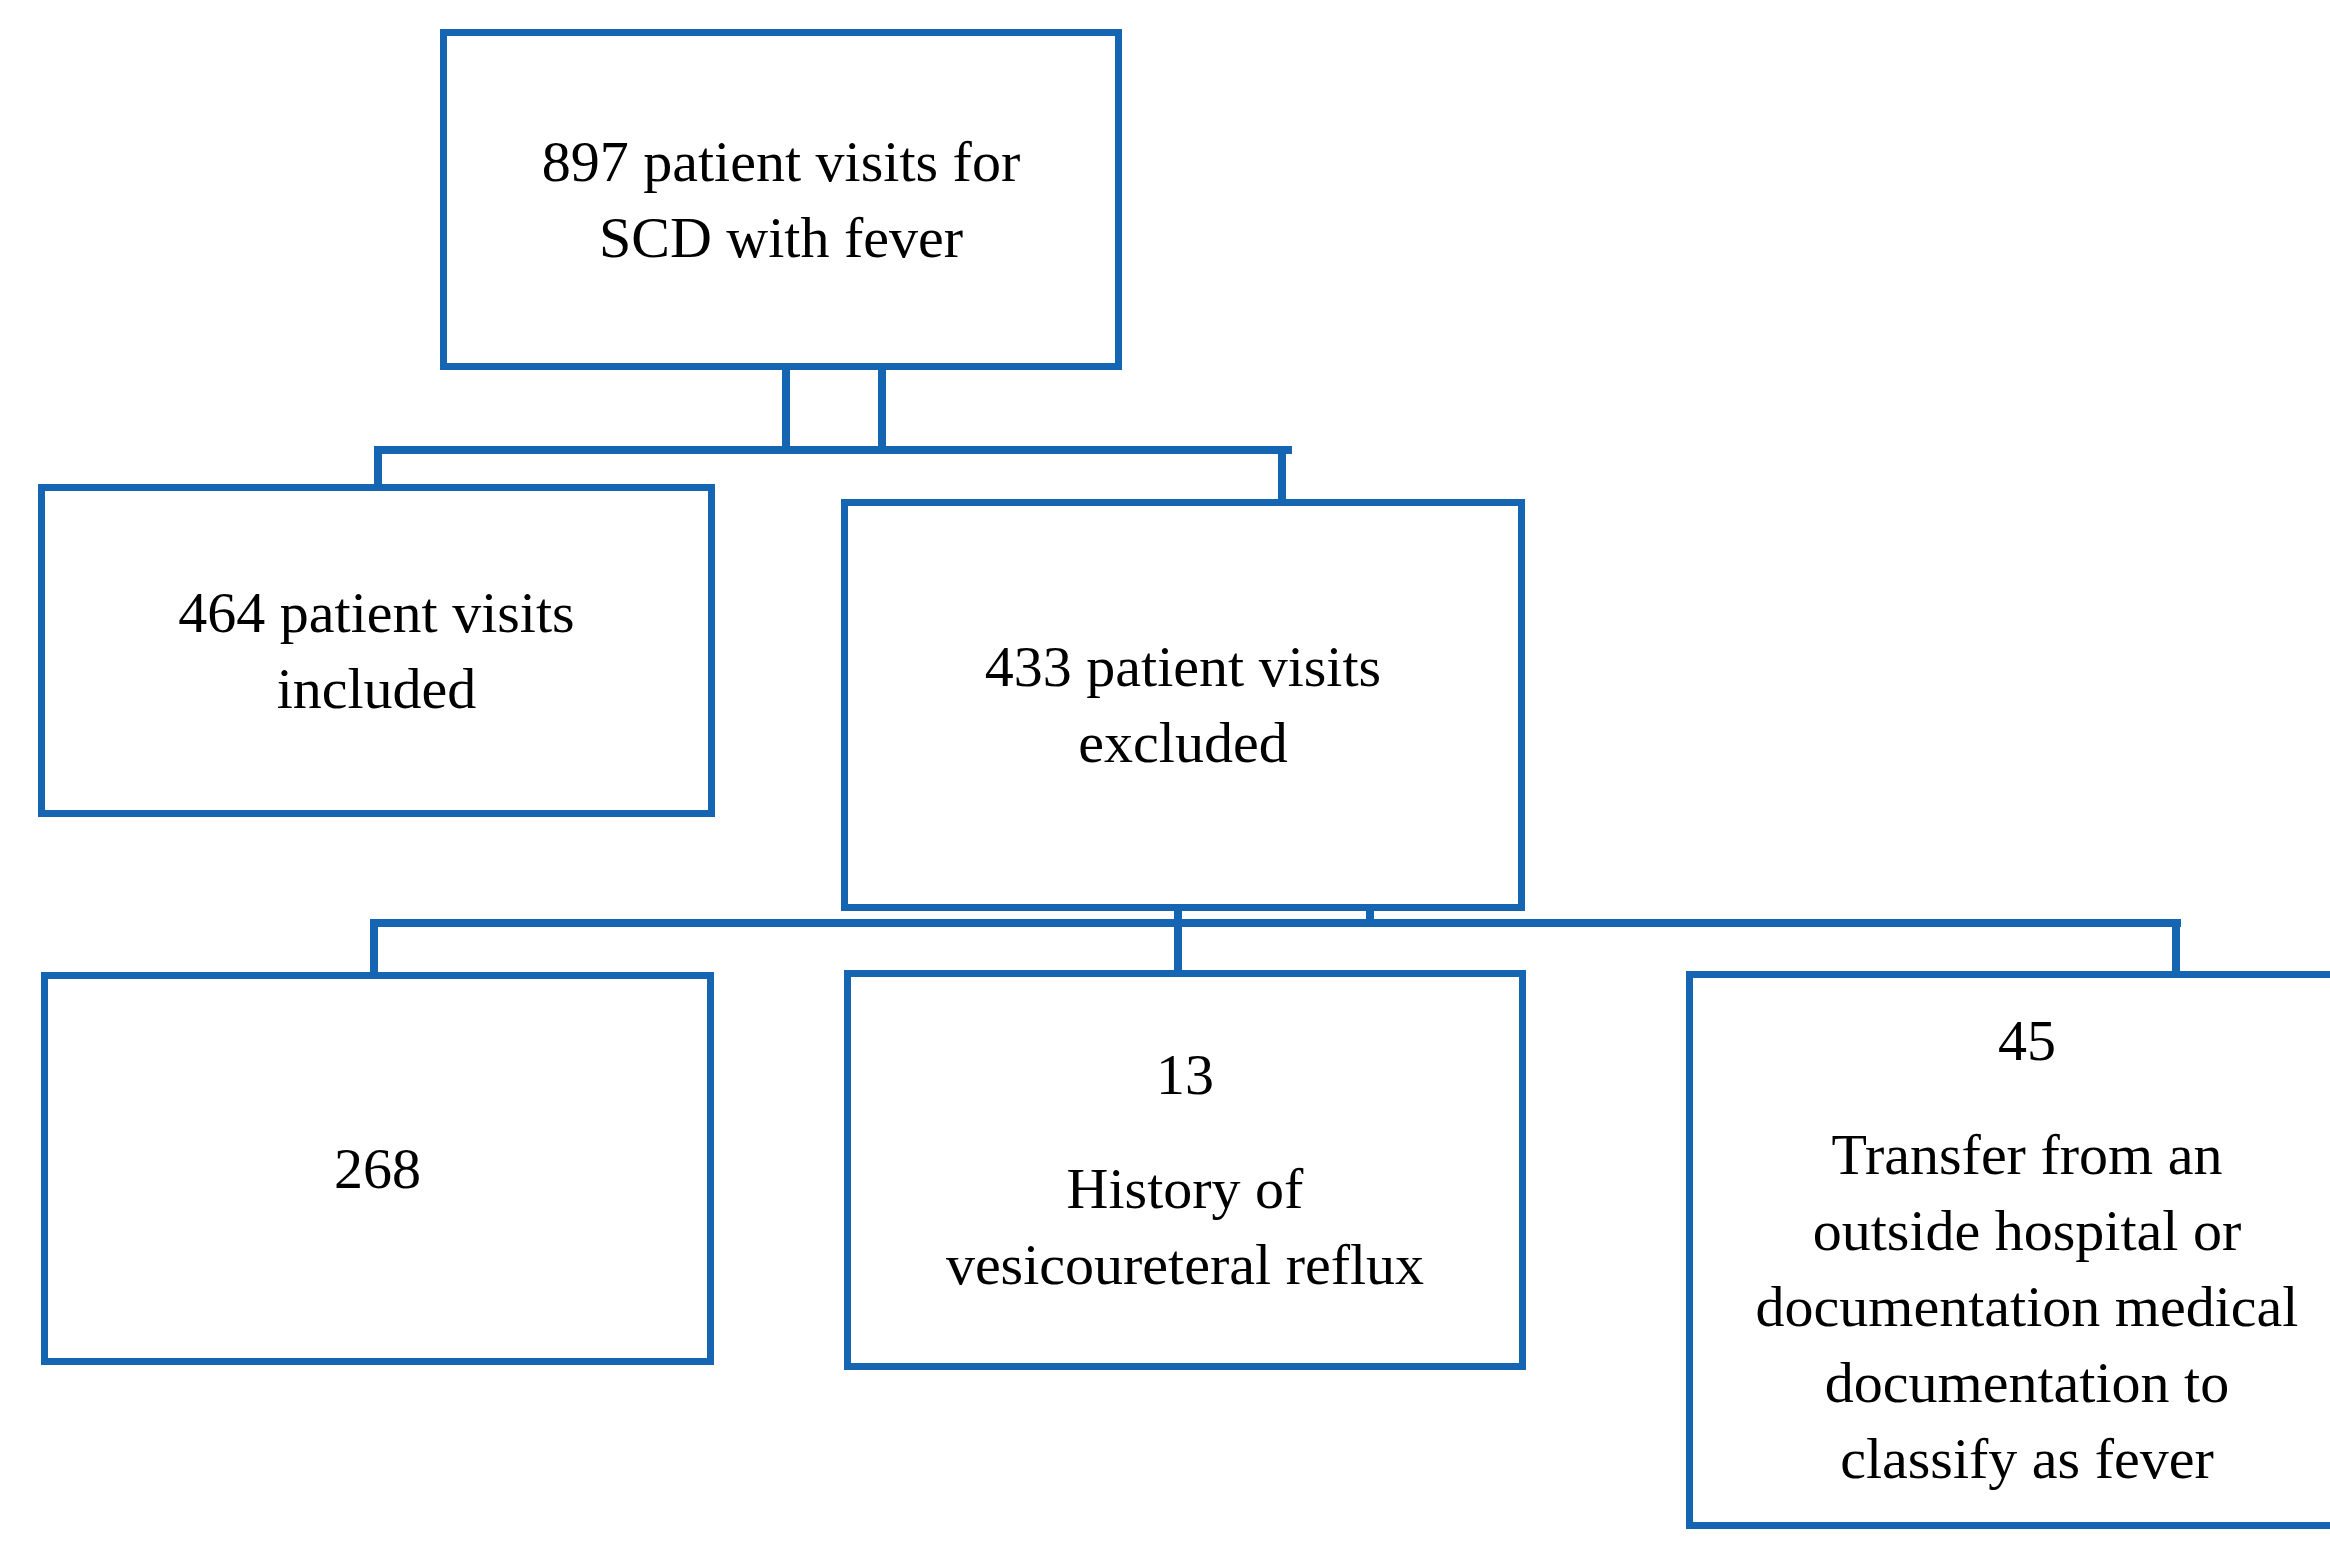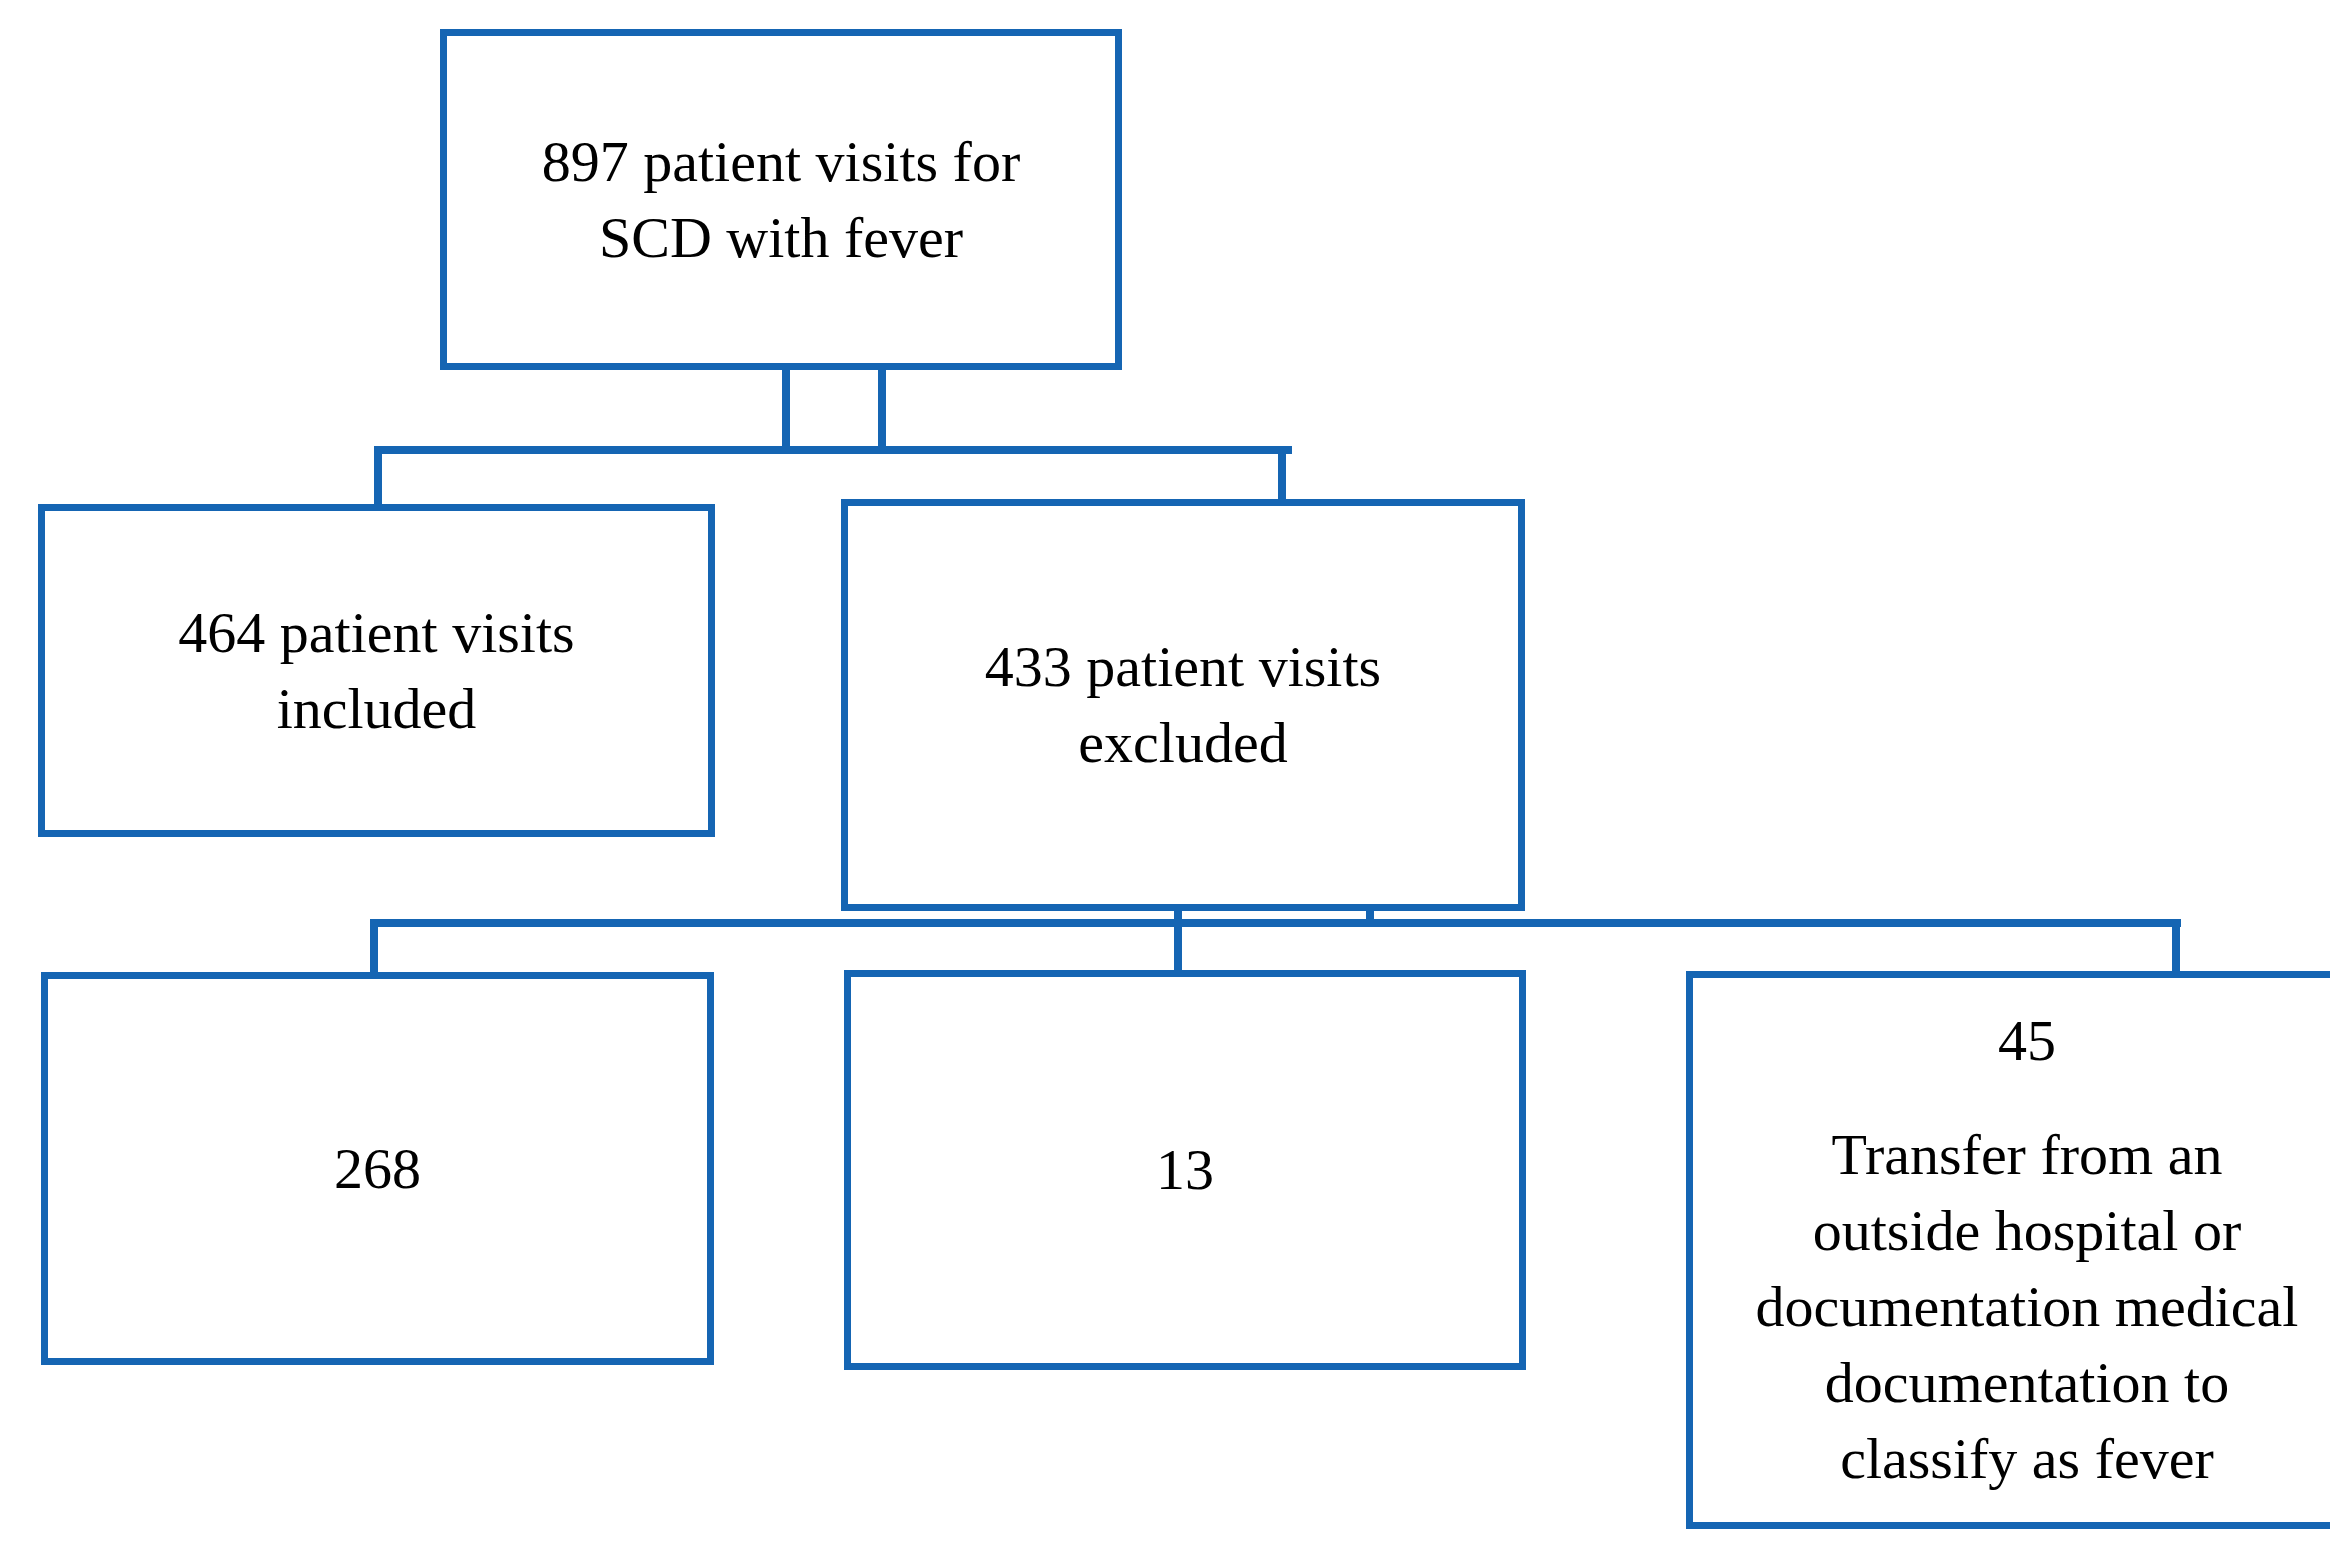--- a/index.html
+++ b/index.html
@@ -33,21 +33,21 @@
     line-height:76px;
     white-space:pre-line;
     padding:0 9.2px;
   }
   .line{
     position:absolute;
     background:var(--blue);
   }
   
   #box-root     {left:428px;  top:29px;   width:682px; height:341px;}
-  #box-included {left:26px;   top:504px;  width:677px; height:333px;}
+  #box-included {left:26px;   top:484px;  width:677px; height:333px;}
   #box-excluded {left:829px; top:499px;  width:684px; height:412px;}
   #box-nourine  {left:29px;   top:972px; width:673px; height:393px;}
   #box-vur      {left:832px; top:970px; width:682px; height:400px;}
   #box-transfer {left:1674px; top:971px; width:682px; height:558px;}
   
   #v1{left:770px; top:365px;  width:8.4px;   height:86px;}
   #v2{left:866px; top:365px;  width:8.4px;   height:86px;}
   #h1{left:362px;  top:446px;  width:918px; height:8.4px;}
   #v3{left:362px;  top:451px;  width:8.4px;   height:61px;}
   #v4{left:1266px; top:451px;  width:8.4px;   height:56px;}
@@ -87,20 +87,22 @@
     <span>433 patient visits
 excluded</span>
   </div>
 
   <div class="box" id="box-nourine">
     <span>268</span>
   </div>
 
   <div class="box" id="box-vur">
     <span>13</span>
+    <span>History of
+vesicoureteral reflux</span>
   </div>
 
   <div class="box" id="box-transfer">
     <span>45</span>
     <span>Transfer from an
 outside hospital or
 documentation medical
 documentation to
 classify as fever</span>
   </div>

